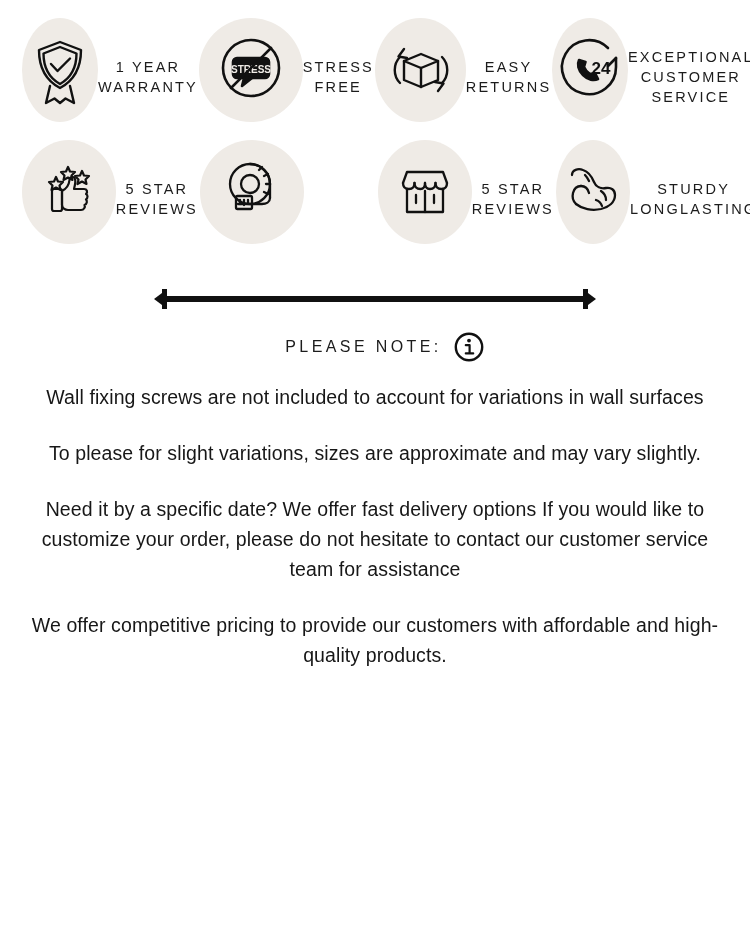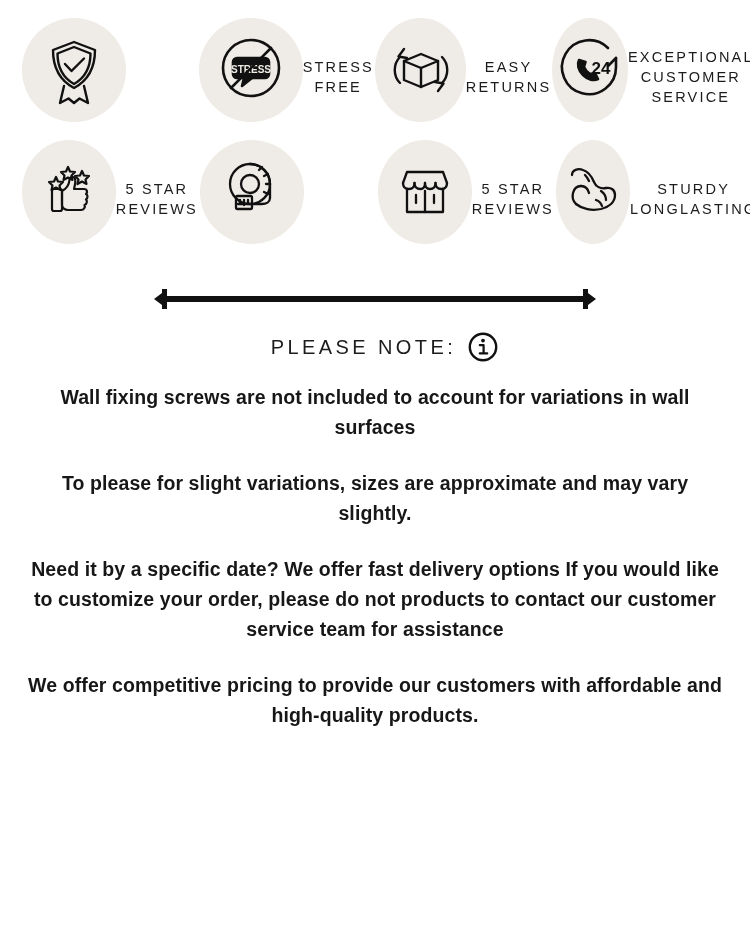--- a/index.html
+++ b/index.html
@@ -76,21 +76,21 @@
 
   
   .note-head {
     margin-top: 22px;
     display: flex;
     align-items: center;
     justify-content: center;
     gap: 12px;
   }
   .note-head-text {
-    font-size: 20px;
+    font-size: 16px;
     letter-spacing: 3.4px;
     color: #1c1c1c;
     margin-left: 19px;
   }
   .info-icon {
     width: 30px;
     height: 30px;
   }
 
   
@@ -98,21 +98,20 @@
     margin-top: 20px;
     padding: 0 26px;
     text-align: center;
   }
   .note-para {
     font-size: 19.5px;
     line-height: 30px;
     color: #171717;
     margin: 0 0 26px 0;
     letter-spacing: 0.1px;
-    font-weight: bold;
   }
   .note-para:last-child {
     margin-bottom: 4px;
   }
 </style>
 </head>
 <body>
 
 <div class="page">
 
@@ -120,20 +119,22 @@
 
     <div class="badge">
       <div class="badge-circle">
         <svg width="74" height="74" viewBox="0 0 74 74" fill="none" stroke="#111" stroke-width="2.4" stroke-linecap="round" stroke-linejoin="round">
           <path d="M37 9 L58 17 C58 34 52 47 37 55 C22 47 16 34 16 17 Z"></path>
           <path d="M37 14 L53.5 20.5 C53.5 34.5 48.5 44.5 37 51 C25.5 44.5 20.5 34.5 20.5 20.5 Z"></path>
           <path d="M28 31 L34.5 38 L47 25.5"></path>
           <path d="M27 53 L23 70 L31.5 65.5 L37 70 L42.5 65.5 L51 70 L47 53"></path>
         </svg>
       </div>
+      <div class="badge-label">1 YEAR
+WARRANTY</div>
     </div>
 
     <div class="badge">
       <div class="badge-circle">
         <svg width="78" height="78" viewBox="0 0 78 78" fill="none" stroke="#111" stroke-width="2.6" stroke-linecap="round" stroke-linejoin="round">
           <circle cx="39" cy="37" r="28"></circle>
           <rect x="21" y="27" width="36" height="20" rx="4" fill="#111" stroke="#111"></rect>
           <path d="M32 47 L30 55 L40 47" fill="#111" stroke="#111"></path>
           <text x="39" y="41.5" font-family="Liberation Sans, sans-serif" font-size="10" font-weight="bold" fill="#efebe6" stroke="none" text-anchor="middle">STRESS</text>
           <line x1="19" y1="57" x2="59" y2="17"></line>
@@ -259,17 +260,17 @@
     <svg class="info-icon" viewBox="0 0 30 30">
       <circle cx="15" cy="15" r="13.2" fill="none" stroke="#111" stroke-width="2.4"></circle>
       <circle cx="15" cy="8.6" r="1.9" fill="#111"></circle>
       <path d="M11.8 13.2 L15.6 13.2 L15.6 21.4 M11.8 21.4 L19.2 21.4" fill="none" stroke="#111" stroke-width="2.2" stroke-linecap="round" stroke-linejoin="round"></path>
     </svg>
   </div>
 
   <div class="notes">
     <p class="note-para">Wall fixing screws are not included to account for variations in wall surfaces</p>
     <p class="note-para">To please for slight variations, sizes are approximate and may vary slightly.</p>
-    <p class="note-para">Need it by a specific date? We offer fast delivery options If you would like to customize your order, please do not products to contact our customer service team for assistance</p>
+    <p class="note-para">Need it by a specific date? We offer fast delivery options If you would like to customize your order, please do not hesitate to contact our customer service team for assistance</p>
     <p class="note-para">We offer competitive pricing to provide our customers with affordable and high-quality products.</p>
   </div>
 
 </div>
 
 </body></html>

